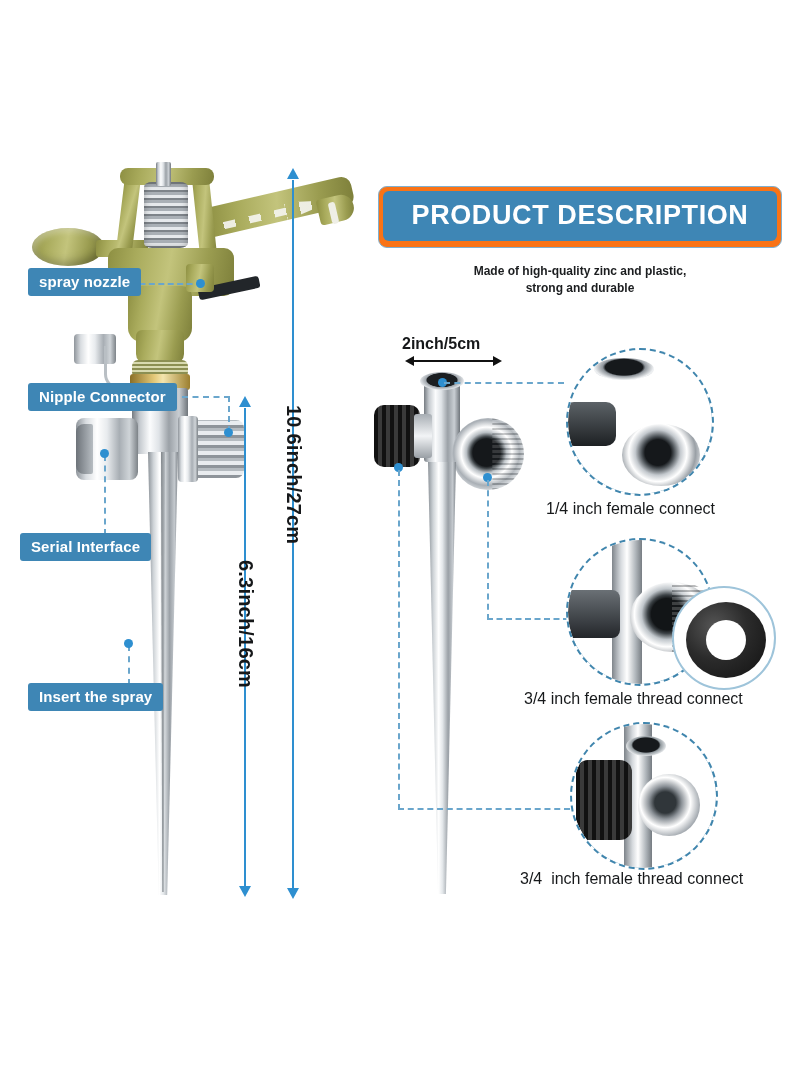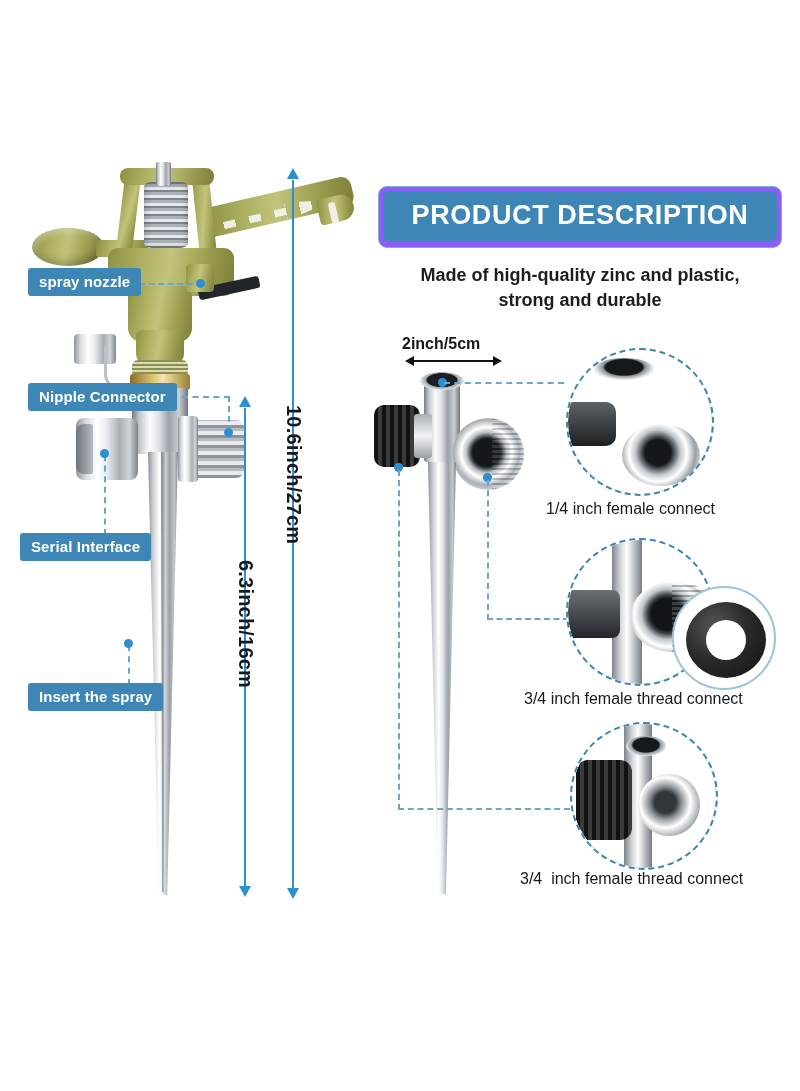--- a/index.html
+++ b/index.html
@@ -62,39 +62,39 @@
     transform-origin: left top;
     transform: rotate(90deg);
     letter-spacing:.2px;
   }
 
   
   .banner-outer {
     position:absolute;
     border:1px solid #7fb0d0;
     border-radius:9px;
-    background:#8b5cf6;
+    background:#f97316;
     padding:4px;
   }
   .banner-inner {
     background:#3e86b5;
     border-radius:6px;
     color:#fff;
     font-weight:bold;
     font-size:27px;
     letter-spacing:.6px;
     text-align:center;
     padding:11px 0 12px 0;
     line-height:1;
   }
   .subtitle {
     position:absolute;
     text-align:center;
     font-weight:bold;
-    font-size:18px;
+    font-size:12px;
     color:#1b1d1f;
     line-height:1.38;
   }
 
   .width-label {
     position:absolute;
     font-weight:bold; font-size:16px; color:#16181a;
     white-space:nowrap;
   }
   .hline { position:absolute; background:#111; height:1.6px; }

